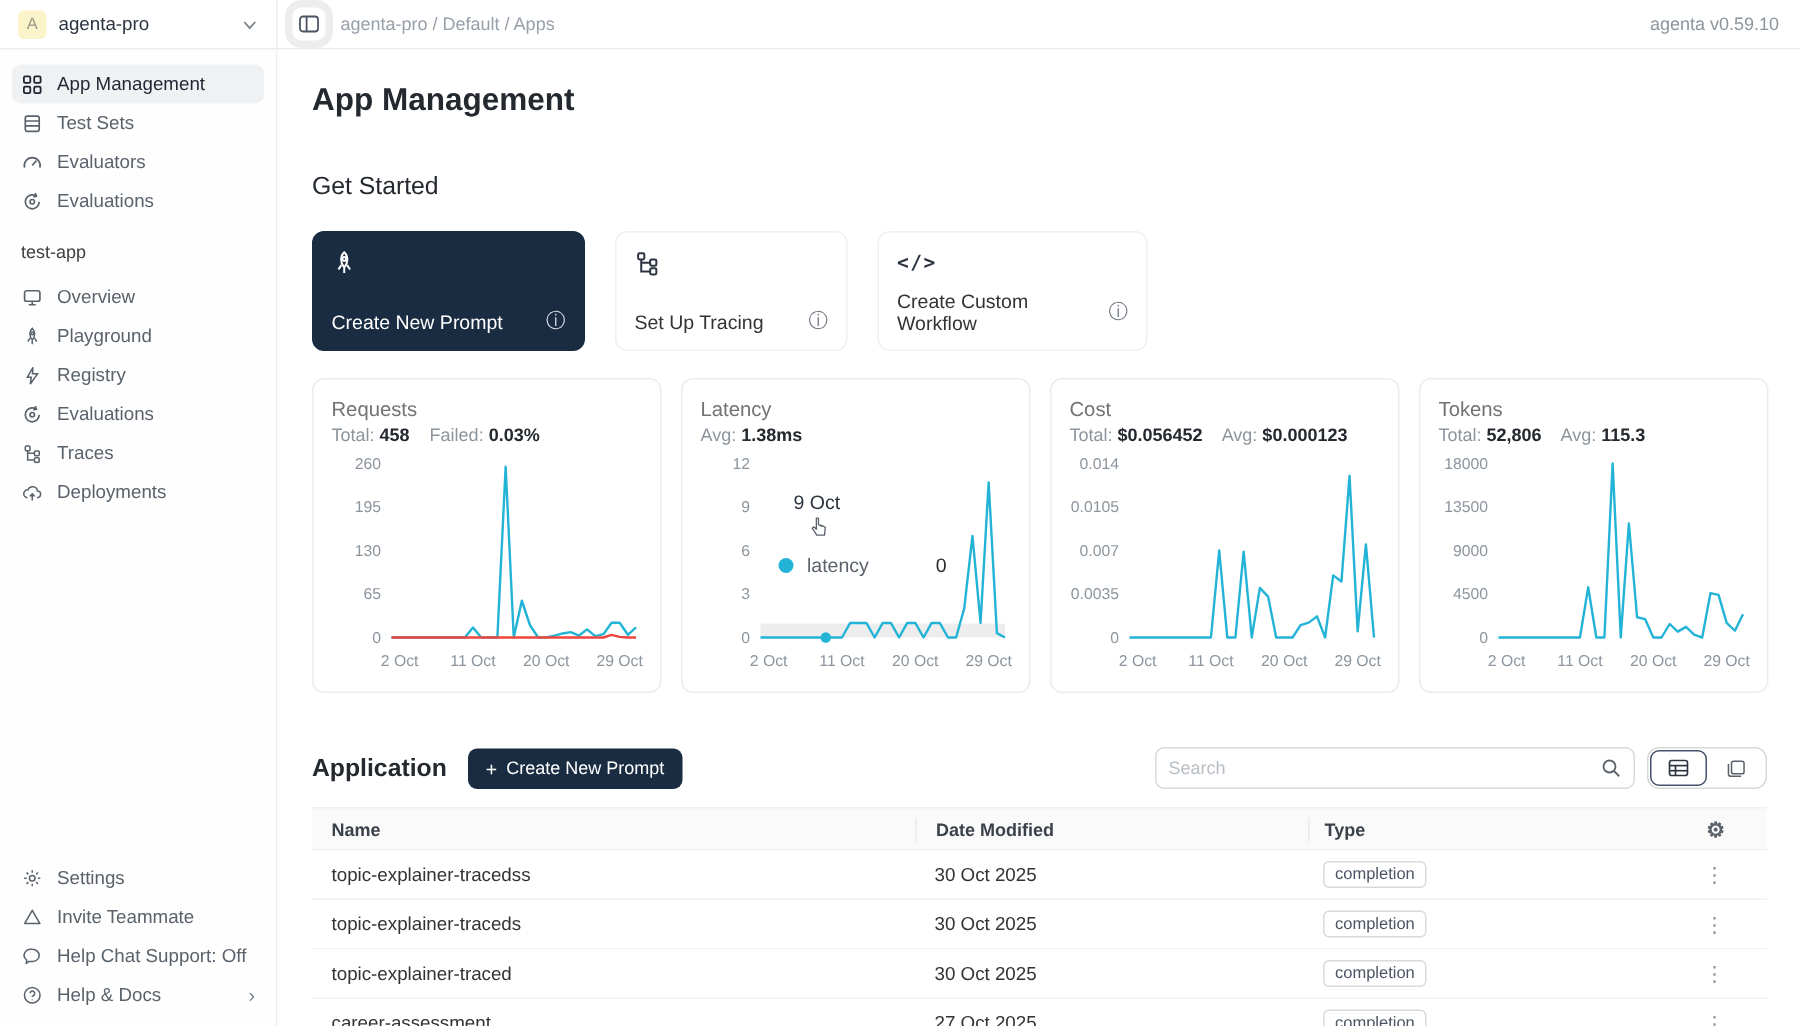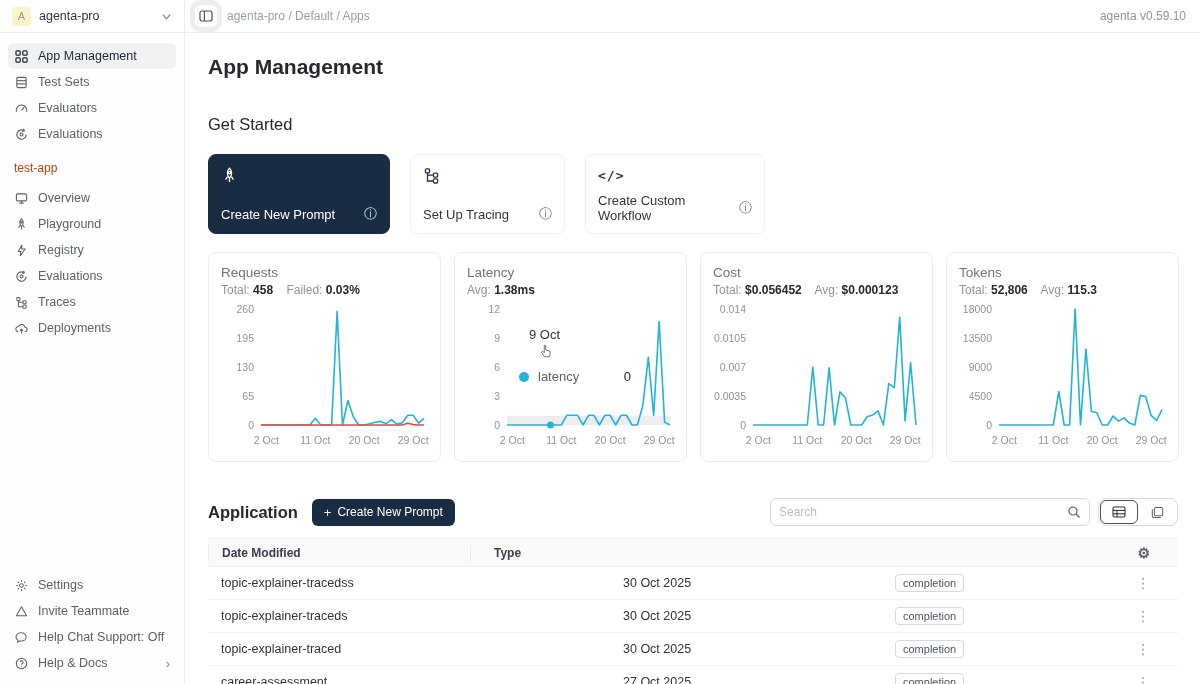--- a/index.html
+++ b/index.html
@@ -21,21 +21,21 @@
   .version { margin-left:auto; padding-right:14px; font-size:12px; color:#8c959d; }
 
   
   .sidebar { position:absolute; left:0; top:33px; bottom:0; width:185px; background:#fefefe;
     border-right:1px solid #ececec; display:flex; flex-direction:column; padding:10px 8px 8px;}
   .nav-item { display:flex; align-items:center; height:26px; padding:0 6px; border-radius:6px;
     font-size:12.5px; color:#5a626b; cursor:pointer; margin-bottom:0; }
   .nav-item .ni-icon { width:15px; height:15px; margin-right:9px; display:flex; align-items:center; justify-content:center; color:#5a626b;}
   .nav-item.active { background:#f0f1f3; color:#1f2733; font-weight:500;}
   .nav-item.active .ni-icon { color:#1f2733; }
-  .section-label { font-size:12px; color:#c2410c; margin:14px 0 10px 6px; }
+  .section-label { font-size:12px; color:#404040; margin:14px 0 10px 6px; }
   .sb-footer { margin-top:auto; }
   .arrow-r { margin-left:auto; color:#7a828a; font-size:13px; }
 
   
   .main { position:absolute; left:185px; top:33px; right:0; bottom:0; overflow:hidden;
     padding:0 22px 0 23px; background:#fff;}
   h1.page-title { margin-top:22px; font-size:21px; font-weight:700; color:#24292f; }
   h2.sec-title { margin-top:36px; font-size:16.5px; font-weight:400; color:#24292f; }
 
   
@@ -88,21 +88,21 @@
   .seg-btn.active { border-color:#44516a; }
 
   
   .tbl { margin-top:12px; width:100%; }
   .tbl-head { display:flex; align-items:center; height:29px; background:#fafafa;
     border-top:1px solid #f0f0f0; border-bottom:1px solid #f0f0f0; font-size:12px; font-weight:700; color:#3a414a;}
   .tbl-row { display:flex; align-items:center; height:33px; border-bottom:1px solid #f2f2f2;
     font-size:12.5px; color:#333; cursor:pointer; background:#fff;}
   .col-name { width:402px; padding-left:13px; }
   .col-date { width:262px; padding-left:13px; }
-  .col-type { width:218px; padding-left:23px; }
+  .col-type { width:218px; padding-left:10px; }
   .col-actions { flex:1; display:flex; justify-content:flex-end; padding-right:28px; }
   .tbl-head .col-date, .tbl-head .col-type { border-left:1px solid #eaeaea; height:16px; display:flex; align-items:center;}
   .badge { display:inline-block; border:1px solid #d9d9d9; border-radius:4px; padding:2px 7px;
     font-size:11px; color:#4b5563; background:#fff;}
   .dots { color:#8c959d; font-size:14px; cursor:pointer; }
   .gear-glyph { color:#5a626b; font-size:14px; cursor:pointer;}
   svg.ic { display:block; }
 </style>
 </head>
 <body>
@@ -471,20 +471,21 @@
               <rect x="3.6" y="1.6" width="9" height="9" rx="1.5"></rect>
               <path d="M10.5,12.4 L3,12.4 a1.6,1.6 0 0 1 -1.6,-1.6 L1.4,3.6"></path>
             </g>
           </svg>
       </span>
     </div>
   </div>
 
   <div class="tbl">
     <div class="tbl-head">
+      <span class="col-name">Name</span>
       <span class="col-date">Date Modified</span>
       <span class="col-type">Type</span>
       <span class="col-actions">
           <span class="gear-glyph">⚙</span>
         </span>
     </div>
 
     <div class="tbl-row">
       <span class="col-name">topic-explainer-tracedss</span>
       <span class="col-date">30 Oct 2025</span>

